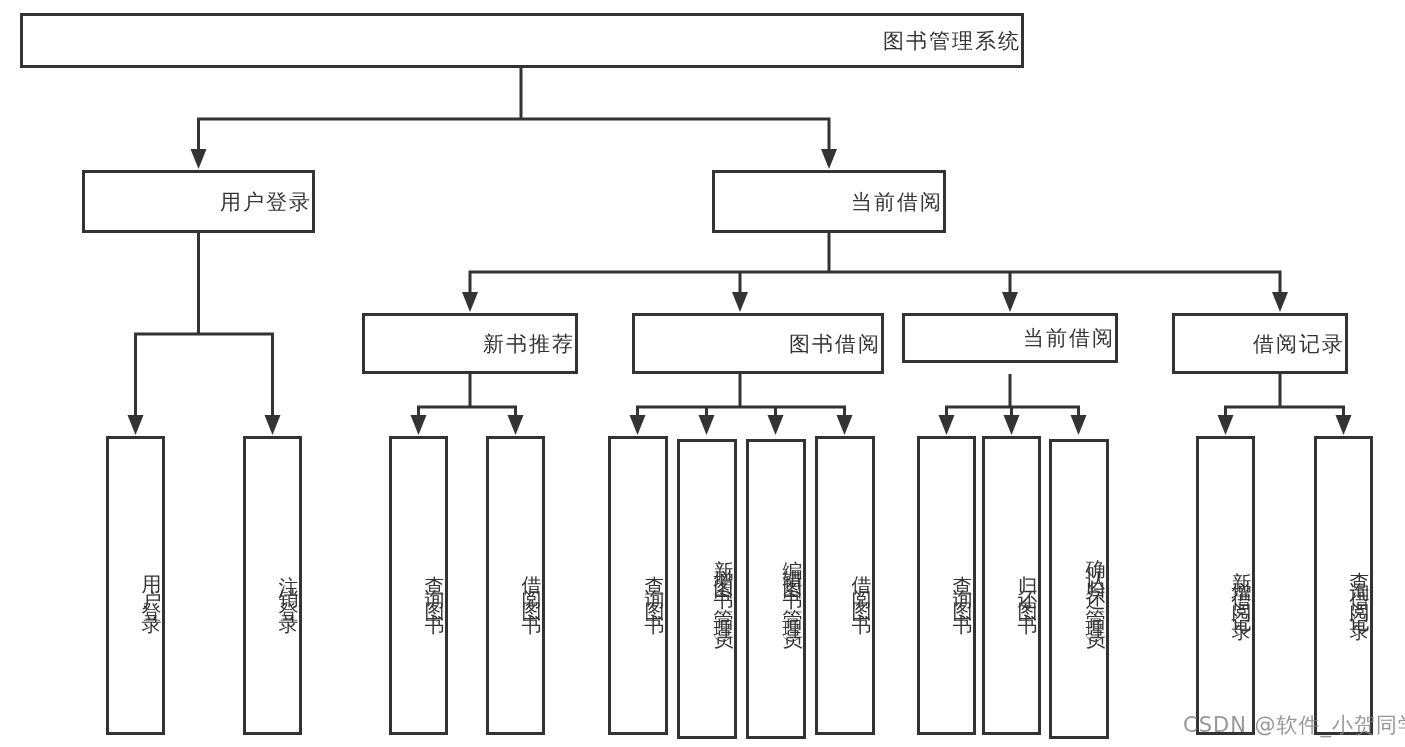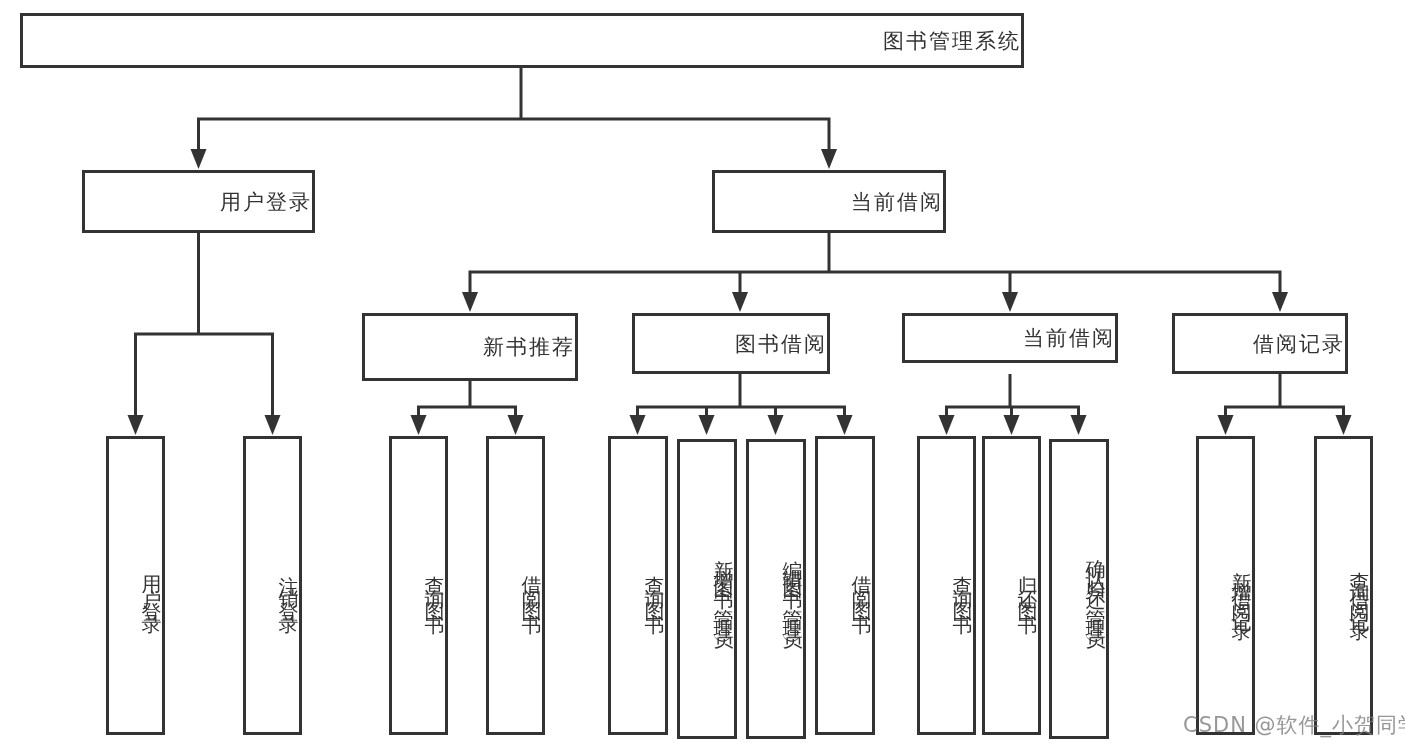--- a/index.html
+++ b/index.html
@@ -99,24 +99,24 @@
     <span class="h-label">图书管理系统</span>
   </div>
 
   <div class="node" style="left:82px;top:170px;width:233px;height:63px">
     <span class="h-label">用户登录</span>
   </div>
   <div class="node" style="left:712px;top:170px;width:234px;height:63px">
     <span class="h-label">当前借阅</span>
   </div>
 
-  <div class="node" style="left:362px;top:313px;width:216px;height:68px">
+  <div class="node" style="left:362px;top:313px;width:216px;height:61px">
     <span class="h-label">新书推荐</span>
   </div>
-  <div class="node" style="left:632px;top:313px;width:198px;height:61px">
+  <div class="node" style="left:632px;top:313px;width:252px;height:61px">
     <span class="h-label">图书借阅</span>
   </div>
   <div class="node" style="left:902px;top:313px;width:216px;height:50px">
     <span class="h-label">当前借阅</span>
   </div>
   <div class="node" style="left:1172px;top:313px;width:176px;height:61px">
     <span class="h-label">借阅记录</span>
   </div>
 
   <div class="node" style="left:106px;top:436px;width:59px;height:299px">

